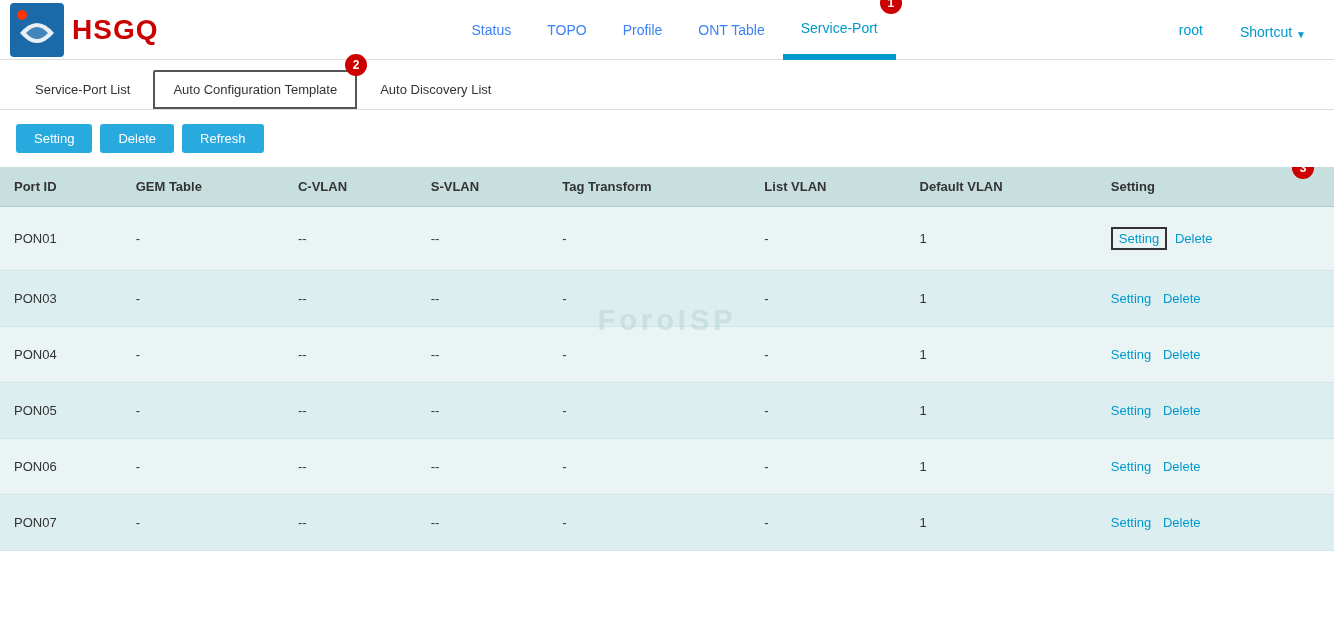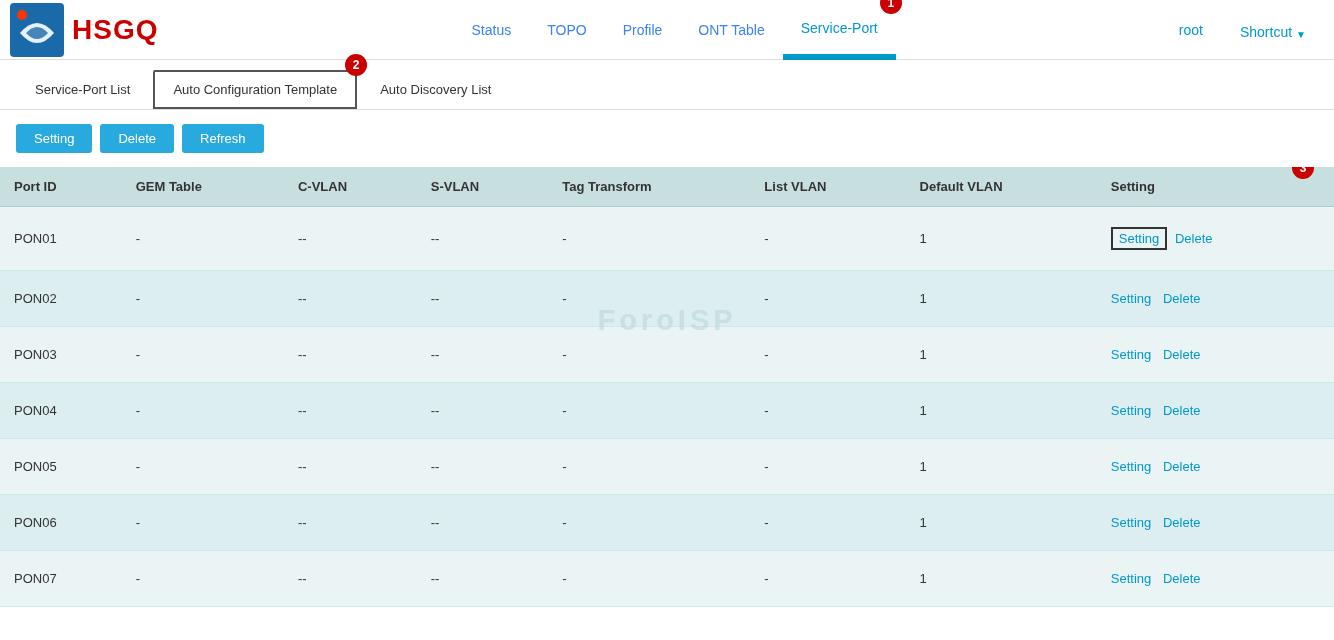--- a/index.html
+++ b/index.html
@@ -272,30 +272,20 @@
           <td>PON01</td>
           <td>-</td>
           <td>--</td>
           <td>--</td>
           <td>-</td>
           <td>-</td>
           <td>1</td>
           <td><span class="link-btn setting-cell-boxed">Setting</span> <a class="link-btn">Delete</a></td>
         </tr>
         <tr>
-          <td>PON02</td>
-          <td>-</td>
-          <td>--</td>
-          <td>--</td>
-          <td>-</td>
-          <td>-</td>
-          <td>1</td>
-          <td><a class="link-btn">Setting</a> <a class="link-btn">Delete</a></td>
-        </tr>
-        <tr>
           <td>PON03</td>
           <td>-</td>
           <td>--</td>
           <td>--</td>
           <td>-</td>
           <td>-</td>
           <td>1</td>
           <td><a class="link-btn">Setting</a> <a class="link-btn">Delete</a></td>
         </tr>
         <tr>

